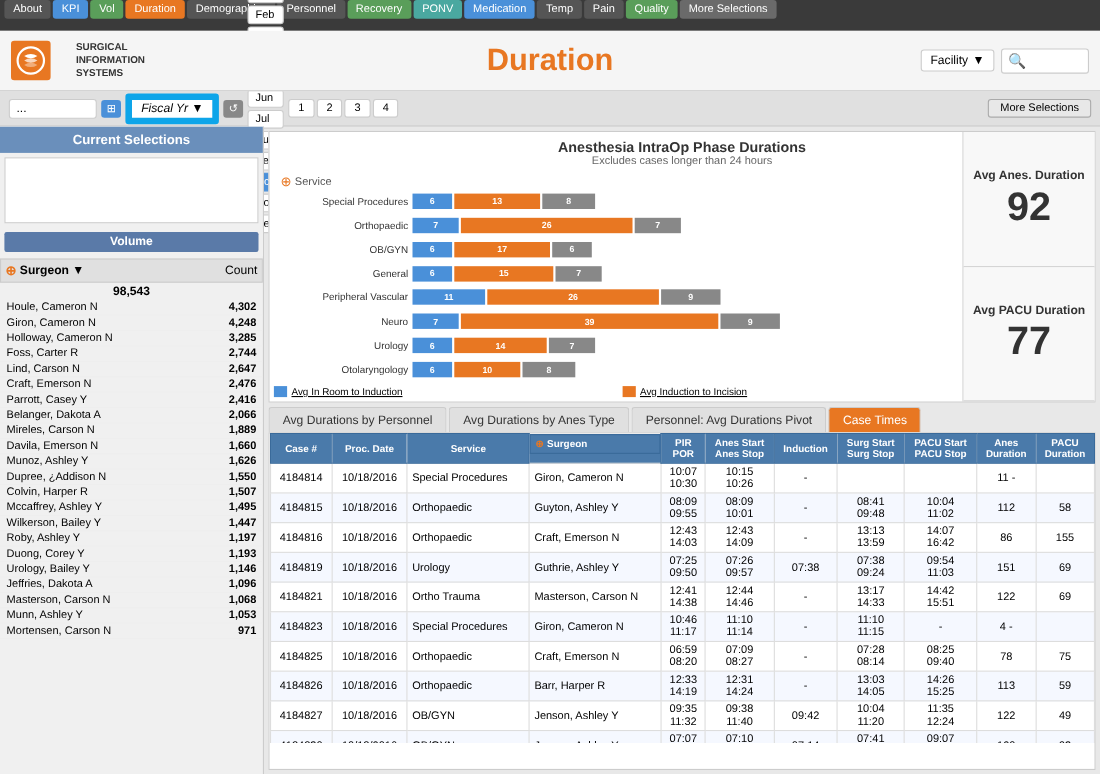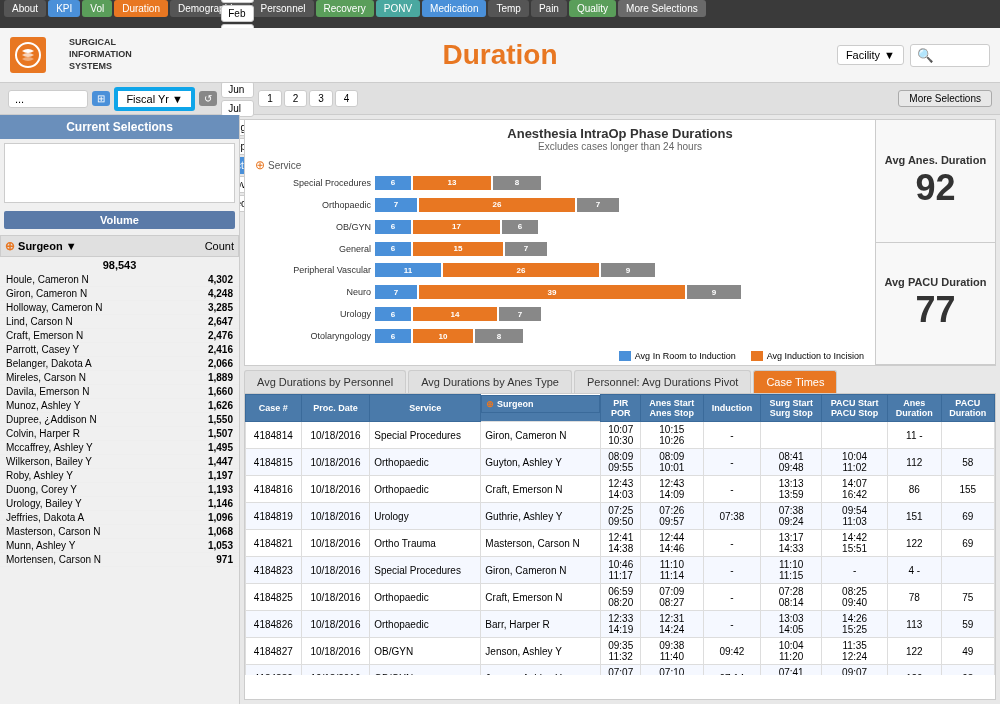--- a/index.html
+++ b/index.html
@@ -23,21 +23,21 @@
     .logo-text { font-size: 9px; font-weight: bold; color: #333; line-height: 1.3; }
     .header-title { position: absolute; left: 50%; transform: translateX(-50%); font-size: 28px; color: #e87722; font-weight: bold; }
     .header-right { margin-left: auto; display: flex; align-items: center; gap: 6px; }
     .facility-dropdown { background: #fff; border: 1px solid #ccc; border-radius: 3px; padding: 3px 8px; font-size: 11px; display: flex; align-items: center; gap: 4px; cursor: pointer; }
     .search-box { background: #fff; border: 1px solid #ccc; border-radius: 3px; padding: 3px 6px; width: 80px; }
 
     
     .filter-bar { background: #e0e0e0; height: 32px; display: flex; align-items: center; padding: 0 8px; gap: 4px; border-bottom: 1px solid #ccc; }
     .filter-search { background: #fff; border: 1px solid #ccc; border-radius: 3px; padding: 2px 6px; width: 80px; font-size: 11px; }
     .filter-icon { background: #4a90d9; border-radius: 3px; padding: 2px 5px; color: white; font-size: 10px; cursor: pointer; }
-    .filter-dropdown { background: #fff; border: 4px solid #0ea5e9; border-radius: 3px; padding: 2px 8px; font-size: 11px; cursor: pointer; display: flex; align-items: center; gap: 3px; }
+    .filter-dropdown { background: #fff; border: 6px solid #0ea5e9; border-radius: 3px; padding: 2px 8px; font-size: 11px; cursor: pointer; display: flex; align-items: center; gap: 3px; font-style: italic; }
     .month-buttons { display: flex; gap: 2px; flex-direction: column; }
     .month-btn { background: #fff; border: 1px solid #ccc; border-radius: 3px; padding: 2px 6px; font-size: 10px; cursor: pointer; }
     .month-btn.active { background: #4a90d9; color: white; border-color: #4a90d9; }
     .quarter-buttons { display: flex; gap: 2px; }
     .quarter-btn { background: #fff; border: 1px solid #ccc; border-radius: 3px; padding: 2px 8px; font-size: 10px; cursor: pointer; }
     .more-selections-btn { background: #e8e8e8; border: 1px solid #aaa; border-radius: 3px; padding: 2px 10px; font-size: 10px; cursor: pointer; margin-left: auto; }
 
     
     .main-content { display: flex; height: calc(704px - 28px - 55px - 32px); }
 
@@ -63,21 +63,21 @@
     .chart-title { text-align: center; font-size: 13px; font-weight: bold; padding: 6px 0 0 0; color: #333; }
     .chart-subtitle { text-align: center; font-size: 10px; color: #666; margin-bottom: 4px; }
     .chart-labels { width: 130px; display: flex; flex-direction: column; justify-content: space-around; padding: 0 4px 0 10px; }
     .chart-label { font-size: 9px; text-align: right; color: #333; }
     .chart-bars { flex: 1; display: flex; flex-direction: column; justify-content: space-around; }
     .bar-row { display: flex; align-items: center; height: 16px; gap: 2px; }
     .bar-seg { height: 14px; display: flex; align-items: center; justify-content: center; color: white; font-size: 8px; font-weight: bold; }
     .bar-blue { background: #4a90d9; }
     .bar-orange { background: #e87722; }
     .bar-gray { background: #888; }
-    .chart-legend { display: flex; gap: 15px; justify-content: flex-end; padding: 4px; font-size: 9px; }
+    .chart-legend { display: flex; gap: 15px; justify-content: space-between; padding: 4px; font-size: 9px; text-decoration: underline; }
     .legend-item { display: flex; align-items: center; gap: 4px; }
     .legend-box { width: 12px; height: 10px; }
 
     
     .service-label { position: absolute; top: 38px; left: 10px; font-size: 10px; color: #555; display: flex; align-items: center; gap: 3px; }
 
     
     .stats-boxes { position: absolute; right: 0; top: 0; width: 120px; height: 100%; display: flex; flex-direction: column; border-left: 1px solid #ccc; }
     .stat-box { flex: 1; background: #f8f8f8; border-bottom: 1px solid #ccc; display: flex; flex-direction: column; align-items: center; justify-content: center; }
     .stat-label { font-size: 11px; font-weight: bold; text-align: center; color: #333; line-height: 1.3; }
@@ -191,20 +191,24 @@
           <span class="surgeon-name">Houle, Cameron N</span>
           <span class="surgeon-count">4,302</span>
         </div>
       <div class="surgeon-row">
           <span class="surgeon-name">Giron, Cameron N</span>
           <span class="surgeon-count">4,248</span>
         </div>
       <div class="surgeon-row">
           <span class="surgeon-name">Holloway, Cameron N</span>
           <span class="surgeon-count">3,285</span>
+        </div>
+      <div class="surgeon-row">
+          <span class="surgeon-name">Foss, Carter R</span>
+          <span class="surgeon-count">2,744</span>
         </div>
       <div class="surgeon-row">
           <span class="surgeon-name">Lind, Carson N</span>
           <span class="surgeon-count">2,647</span>
         </div>
       <div class="surgeon-row">
           <span class="surgeon-name">Craft, Emerson N</span>
           <span class="surgeon-count">2,476</span>
         </div>
       <div class="surgeon-row">
@@ -315,21 +319,21 @@
             <div class="bar-seg bar-orange" style="width:90px;">15</div>
             <div class="bar-seg bar-gray" style="width:42px;">7</div>
           </div>
           <div class="bar-row">
             <div class="bar-seg bar-blue" style="width:66px;">11</div>
             <div class="bar-seg bar-orange" style="width:156px;">26</div>
             <div class="bar-seg bar-gray" style="width:54px;">9</div>
           </div>
           <div class="bar-row">
             <div class="bar-seg bar-blue" style="width:42px;">7</div>
-            <div class="bar-seg bar-orange" style="width:266px;">39</div>
+            <div class="bar-seg bar-orange" style="width:234px;">39</div>
             <div class="bar-seg bar-gray" style="width:54px;">9</div>
           </div>
           <div class="bar-row">
             <div class="bar-seg bar-blue" style="width:36px;">6</div>
             <div class="bar-seg bar-orange" style="width:84px;">14</div>
             <div class="bar-seg bar-gray" style="width:42px;">7</div>
           </div>
           <div class="bar-row">
             <div class="bar-seg bar-blue" style="width:36px;">6</div>
             <div class="bar-seg bar-orange" style="width:60px;">10</div>

